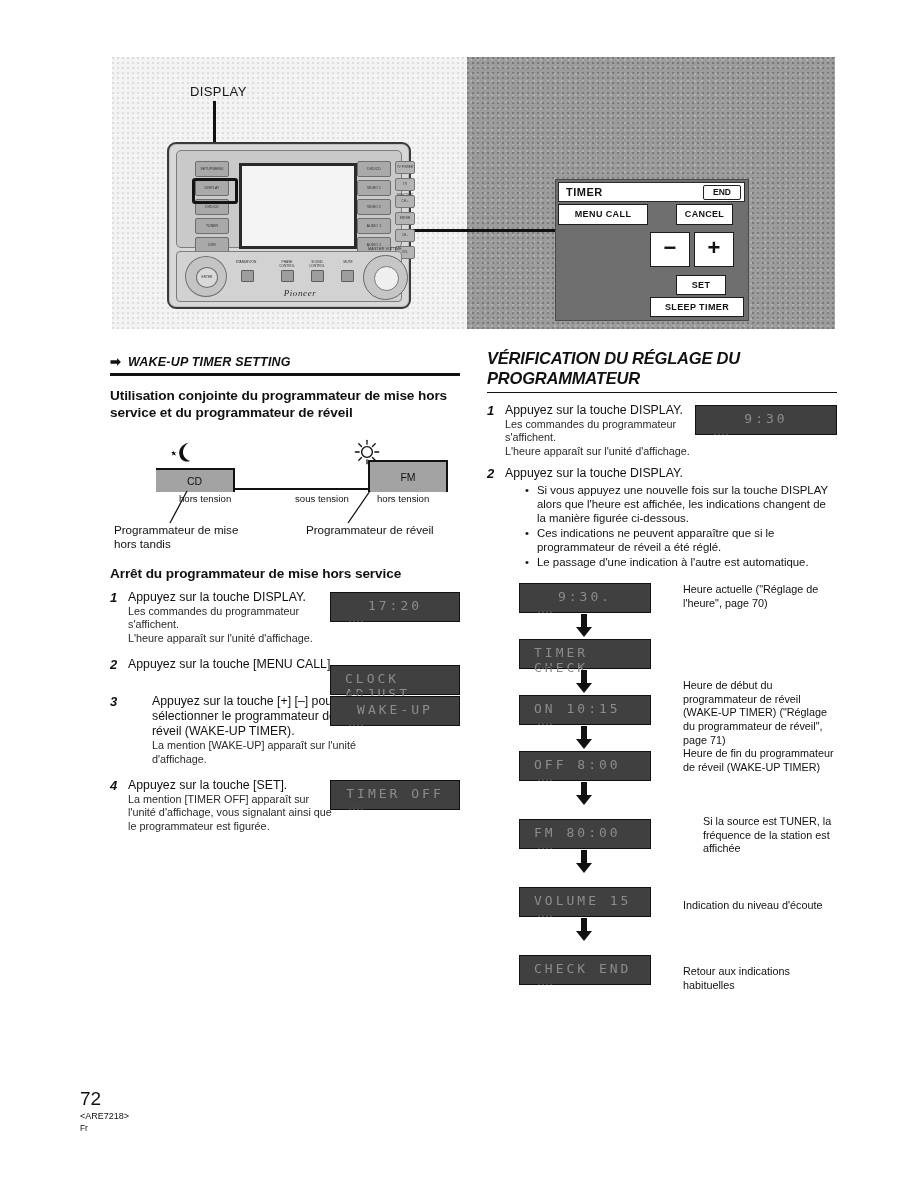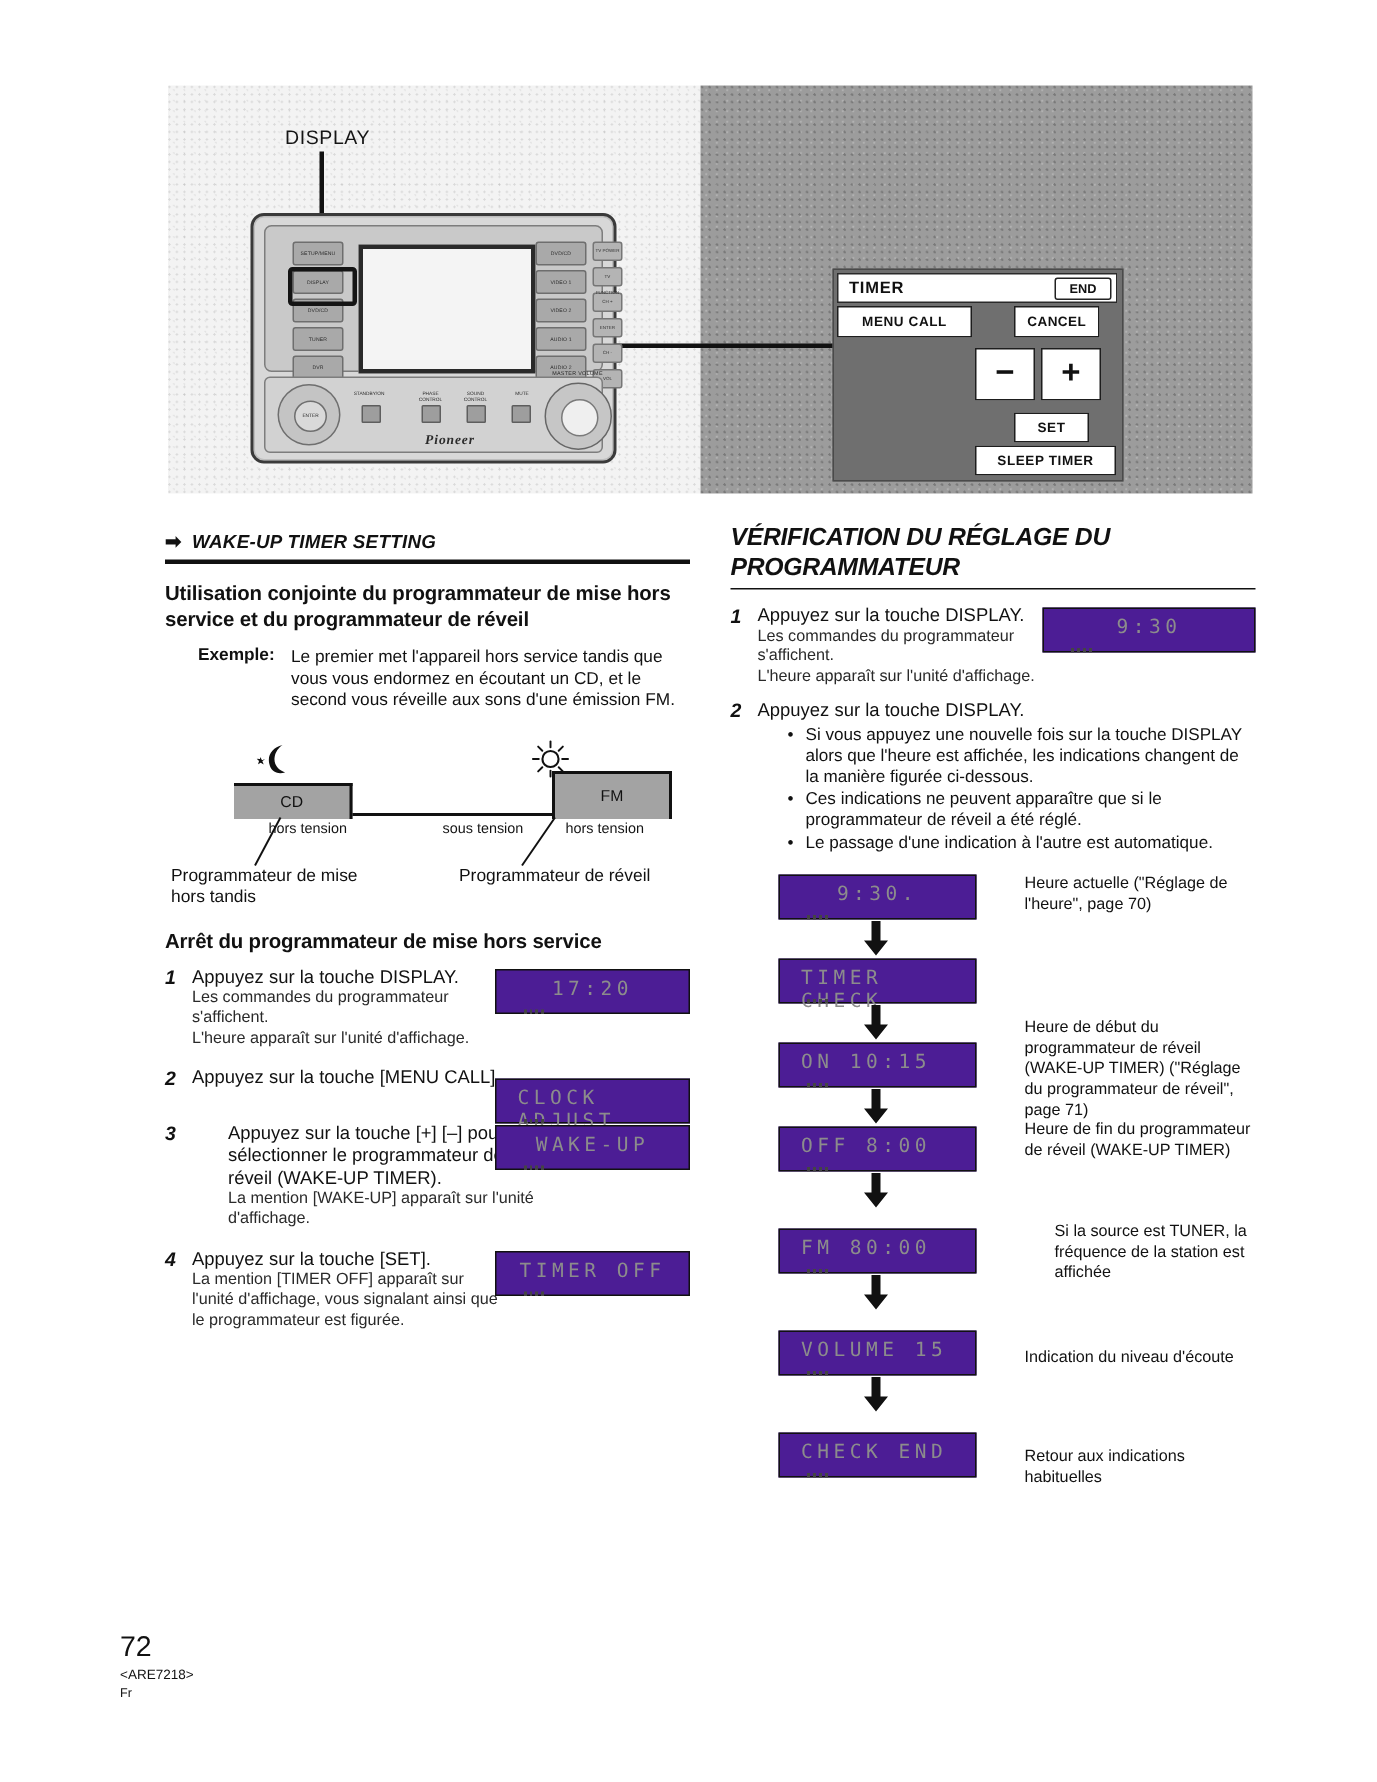--- a/index.html
+++ b/index.html
@@ -50,21 +50,21 @@
     background:#d2d2d2;border:1px solid #7d7d7d;border-radius:4px;}
   .dpad{position:absolute;left:8px;top:4px;width:42px;height:41px;}
   .dpad .ring{position:absolute;inset:0;border:1px solid #6f6f6f;border-radius:50%;background:#c4c4c4;}
   .dpad .hub{position:absolute;left:11px;top:11px;width:20px;height:19px;border:1px solid #6f6f6f;border-radius:50%;background:#d9d9d9;
     font-size:3.2px;line-height:19px;text-align:center;color:#2b2b2b;}
   .smallsq{position:absolute;width:11px;height:10px;background:#9e9e9e;border:1px solid #5e5e5e;border-radius:1px;top:18px;}
   .lblmini{position:absolute;font-size:3.2px;color:#2c2c2c;text-align:center;width:26px;}
   .vol{position:absolute;left:186px;top:3px;width:43px;height:43px;border:1px solid #666;border-radius:50%;background:#c6c6c6;}
   .vol i{position:absolute;left:10px;top:10px;width:23px;height:23px;border:1px solid #7a7a7a;border-radius:50%;background:#efefef;display:block;}
   .mv{position:absolute;left:181px;top:-5px;width:54px;text-align:center;font-size:3.6px;color:#2a2a2a;letter-spacing:.2px;}
-  .brand{position:absolute;left:78px;top:36px;width:90px;text-align:center;font-style:italic;font-weight:bold;
+  .brand{position:absolute;left:78px;top:36px;width:90px;text-align:center;font-style:italic;font-weight:normal;
     font-size:9px;color:#2b2b2b;letter-spacing:.6px;font-family:"Liberation Serif",serif;}
 
   
   .osd{position:absolute;left:443px;top:122px;width:192px;height:140px;background:#6f6f6f;border:1px solid #4a4a4a;}
   .osd-title{position:absolute;left:2px;top:2px;width:185px;height:18px;background:#fff;border:1px solid #2a2a2a;}
   .osd-title span{position:absolute;left:7px;top:3px;font-size:11px;font-weight:bold;letter-spacing:.5px;color:#111;}
   .osd-end{position:absolute;right:3px;top:2px;width:36px;height:13px;background:#fff;border:1px solid #222;border-radius:2px;
     font-size:8.5px;font-weight:bold;line-height:13px;text-align:center;}
   .osd-btn{position:absolute;background:#fff;border:1px solid #1d1d1d;text-align:center;font-weight:bold;color:#111;}
   .osd-menucall{left:2px;top:24px;width:88px;height:19px;font-size:9px;line-height:19px;letter-spacing:.4px;}
@@ -93,21 +93,21 @@
   .step{display:flex;margin-top:9px;}
   .step-n{font-weight:bold;font-style:italic;font-size:13px;width:18px;flex:none;line-height:15px;}
   .step-body{flex:1;}
   .step-t1{font-size:12.3px;line-height:15px;}
   .step-t2{font-size:10.8px;line-height:13.4px;color:#2a2a2a;}
   .bullets{margin:2px 0 0 20px;}
   .bullet{display:flex;font-size:11.4px;line-height:14px;margin-top:1px;}
   .bullet .dot{width:12px;flex:none;}
 
   
-  .lcd{border:1.6px solid #111;background:#4c1d95;height:28px;position:relative;}
+  .lcd{border:1.6px solid #111;background:#404040;height:28px;position:relative;}
   .lcd span{position:absolute;left:0;right:0;top:5px;text-align:center;
     font-family:"DejaVu Sans Mono","Liberation Mono",monospace;
     font-size:13px;letter-spacing:3px;color:#8c8c8c;}
   .lcd.lefty span{text-align:left;left:14px;right:auto;}
   .lcd i{position:absolute;left:18px;bottom:-1px;width:14px;height:3px;
     background:repeating-linear-gradient(90deg,#444 0 2px,transparent 2px 4px);display:block;}
 
   
   .tl{position:relative;height:96px;margin-top:14px;}
   .tl-base{position:absolute;left:46px;top:53px;width:288px;height:2.2px;background:#111;}
@@ -212,24 +212,20 @@
 
   <div class="colL">
 
     <div>
       <span class="arrowhead">➡</span><span class="sechead">WAKE-UP TIMER SETTING</span>
       <div class="rule"></div>
     </div>
 
     <div class="h2">Utilisation conjointe du programmateur de mise hors service et du programmateur de réveil</div>
 
-    <div class="ex-row">
-      <div class="ex-key">Exemple:</div>
-      <div class="ex-txt">Le premier met l'appareil hors service tandis que vous vous endormez en écoutant un CD, et le second vous réveille aux sons d'une émission FM.</div>
-    </div>
 
     <div class="tl">
       <svg class="moon" viewBox="0 0 30 30">
         <path d="M20 2 C12 4 8 10 10 17 C11 22 16 25 22 23 C16 21 13 16 14 11 C14.6 7.5 17 4 20 2 Z" fill="#111"></path>
         <path d="M5 19 l1.5 3 3-1.2 -2.6 2.3 1.3 3 -2.9-1.7 -2.6 1.5 1-3 -2.3-2.2 3.2 .1 Z" fill="#111" transform="translate(-1,-4) scale(.8)"></path>
       </svg>
       <svg class="sun" viewBox="0 0 30 30">
         <circle cx="15" cy="15" r="6.2" fill="none" stroke="#111" stroke-width="1.6"></circle>
         <g stroke="#111" stroke-width="1.5" stroke-linecap="round">
           <line x1="15" y1="1.5" x2="15" y2="6"></line>

